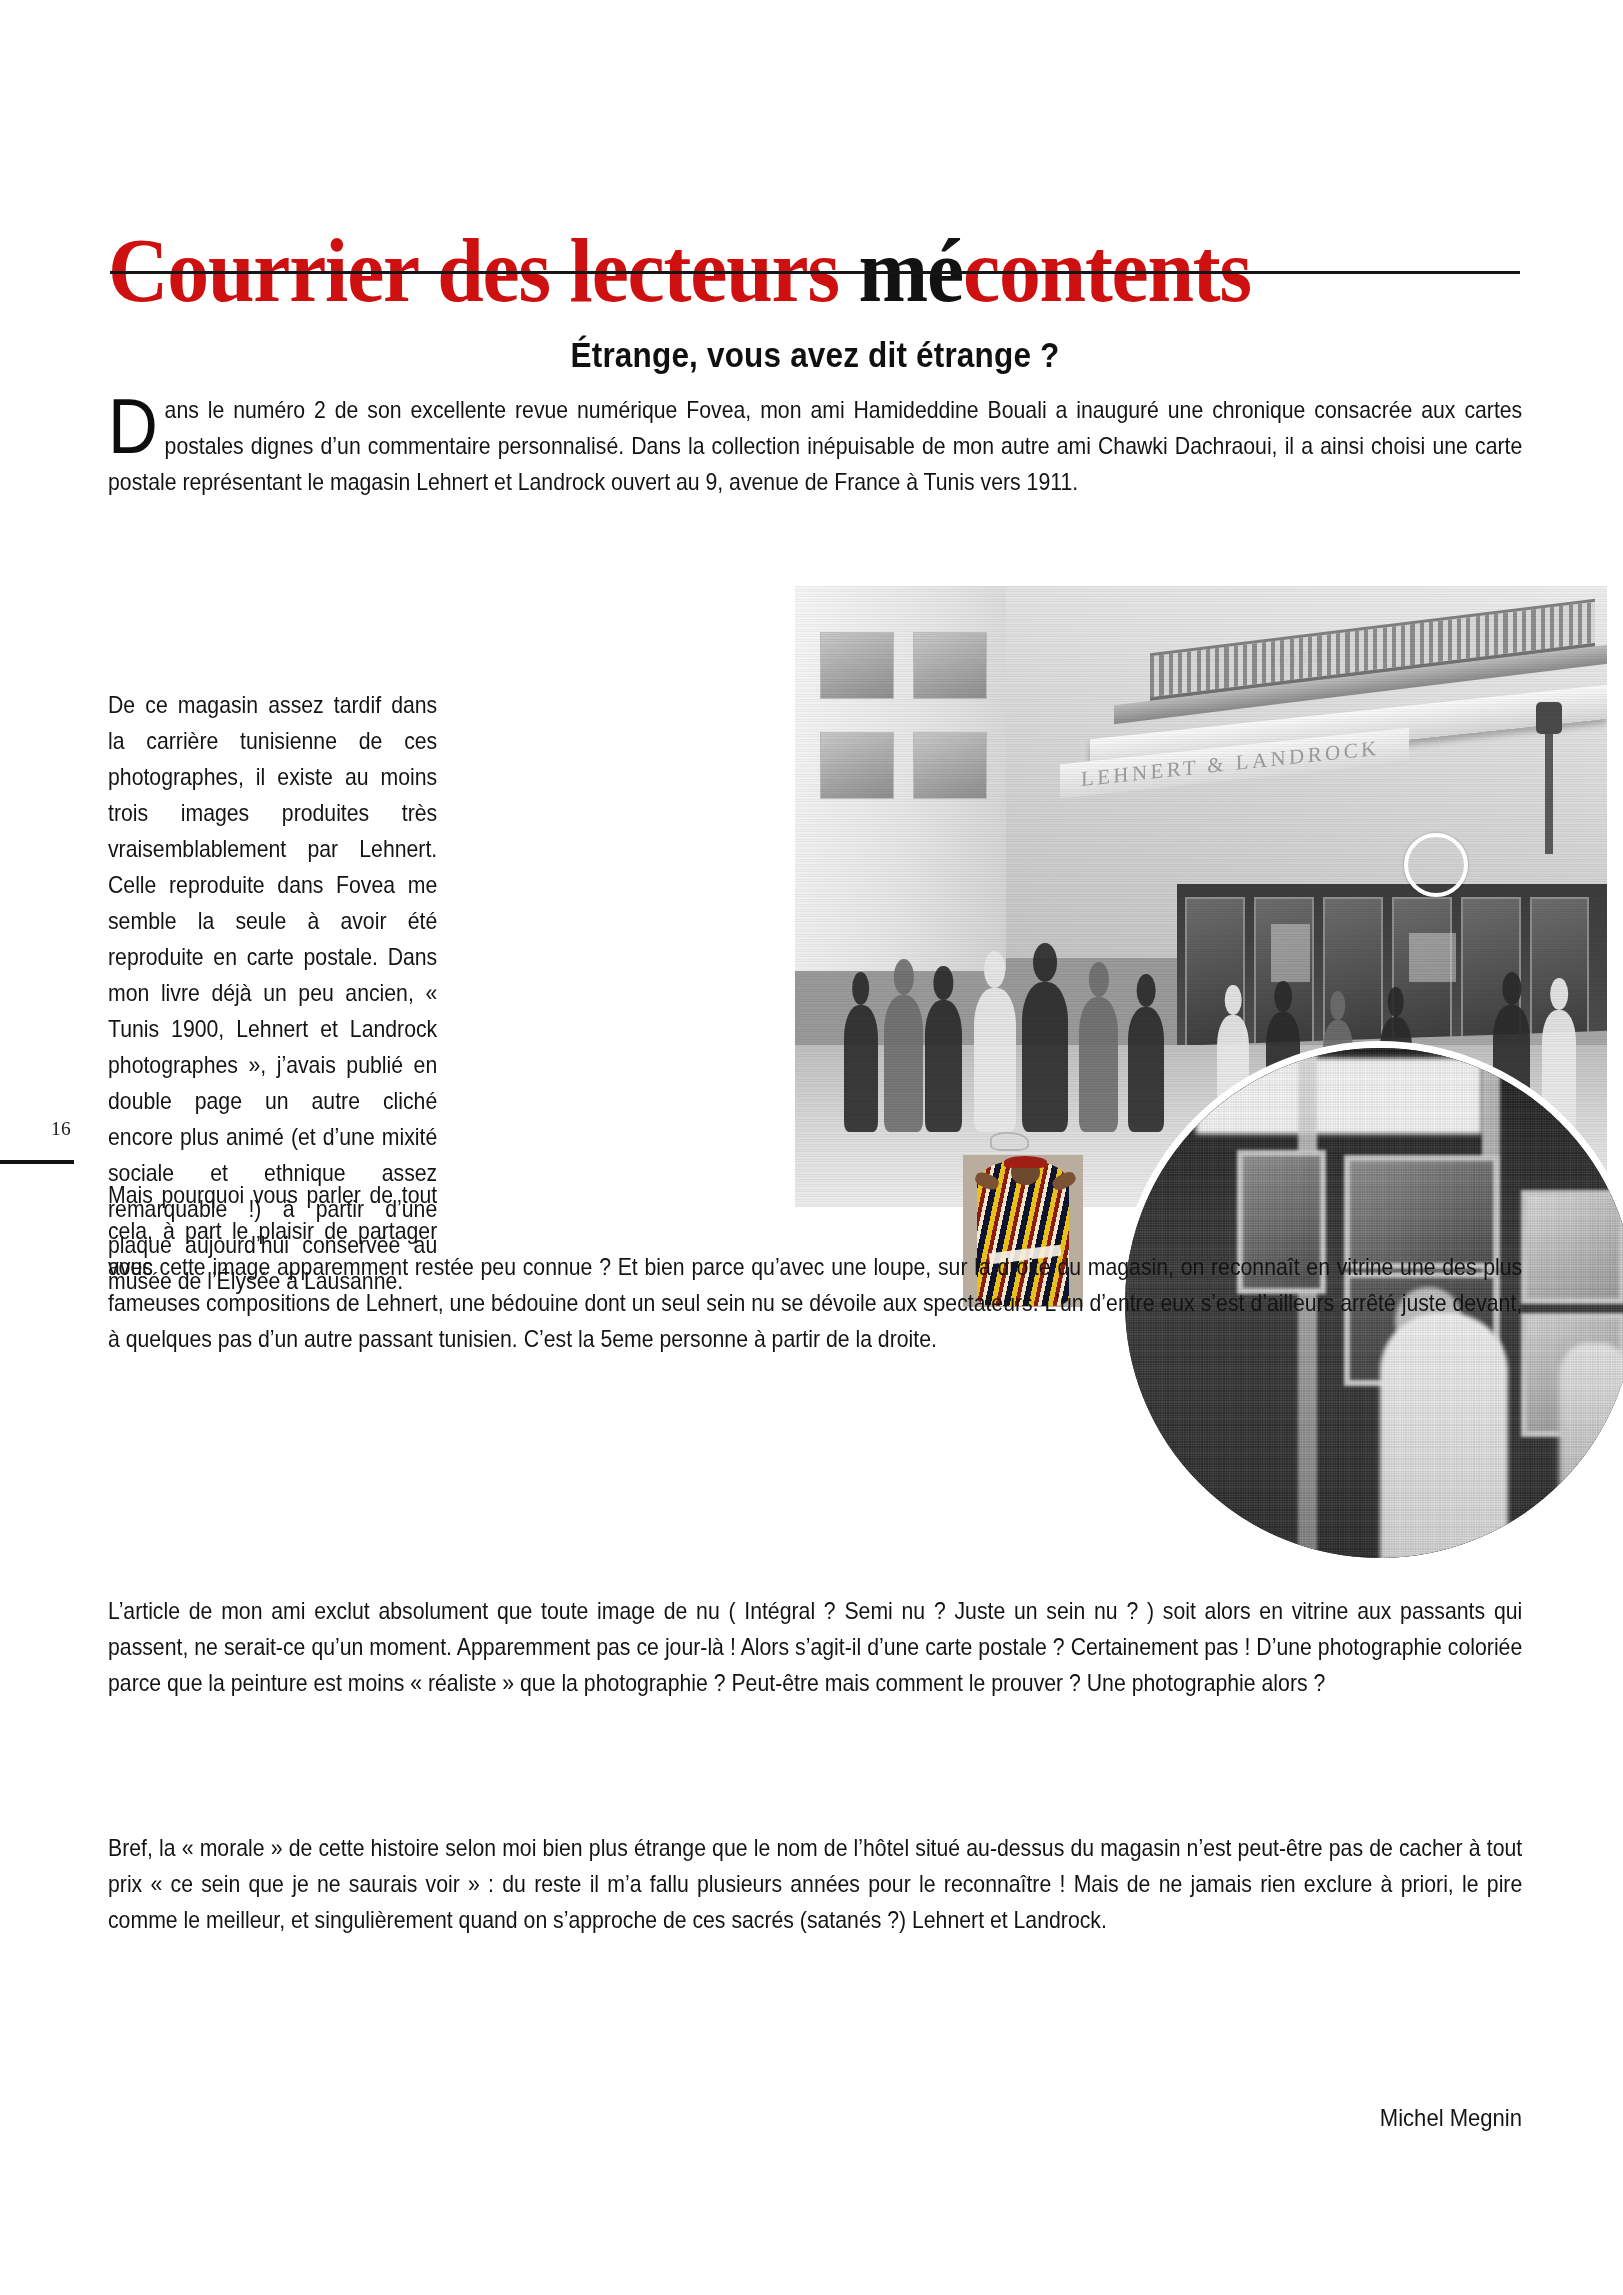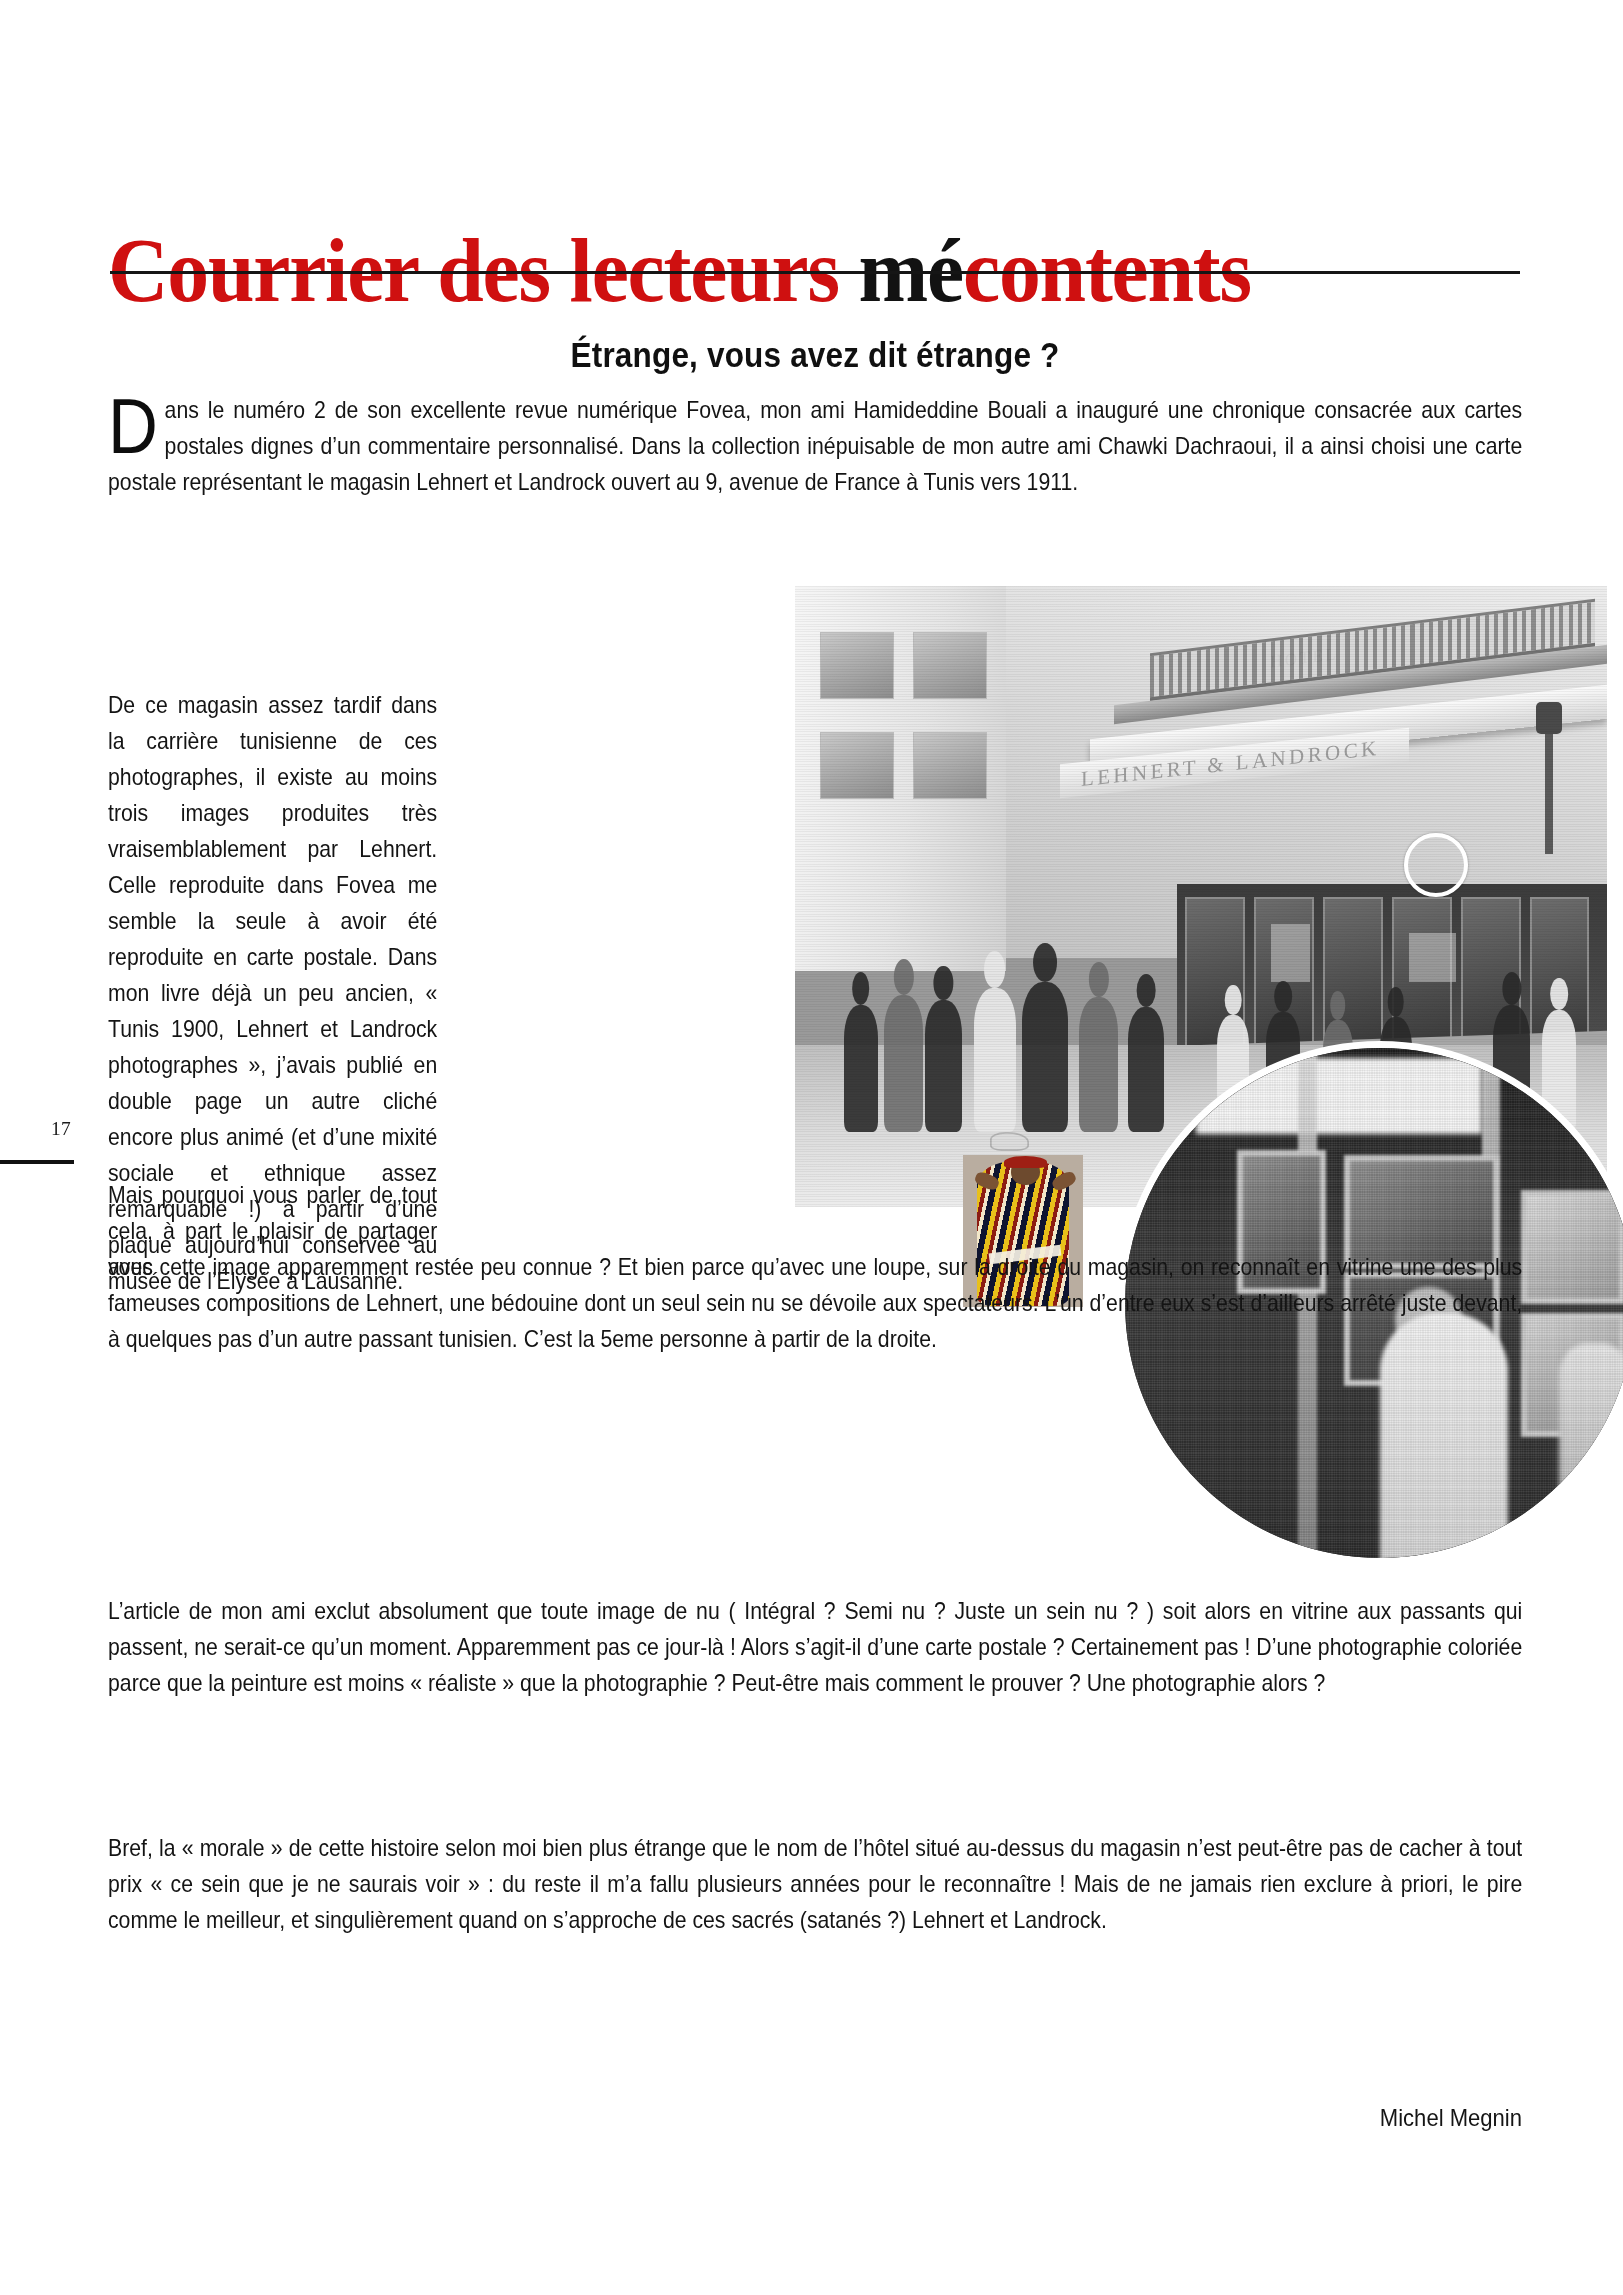--- a/index.html
+++ b/index.html
@@ -467,21 +467,21 @@
     background:
       repeating-linear-gradient(0deg, rgba(255,255,255,.055) 0 0.8px, rgba(0,0,0,.055) 0.8px 1.7px),
       repeating-linear-gradient(90deg, rgba(255,255,255,.04) 0 0.8px, rgba(0,0,0,.04) 0.8px 1.7px);
   }
 </style>
 </head>
 <body>
 
 <div id="page">
 
-  <div class="folio">17</div>
+  <div class="folio">16</div>
   <div class="folio-rule"></div>
 
   <h1 class="masthead"><span class="red">Courrier des lecteurs </span><span class="black">mé</span><span class="red">contents</span></h1>
   <div class="masthead-rule"></div>
 
   <h2 class="subtitle">Étrange, vous avez dit étrange ?</h2>
 
   <figure class="photo-main">
     <div class="sky"></div>
 

